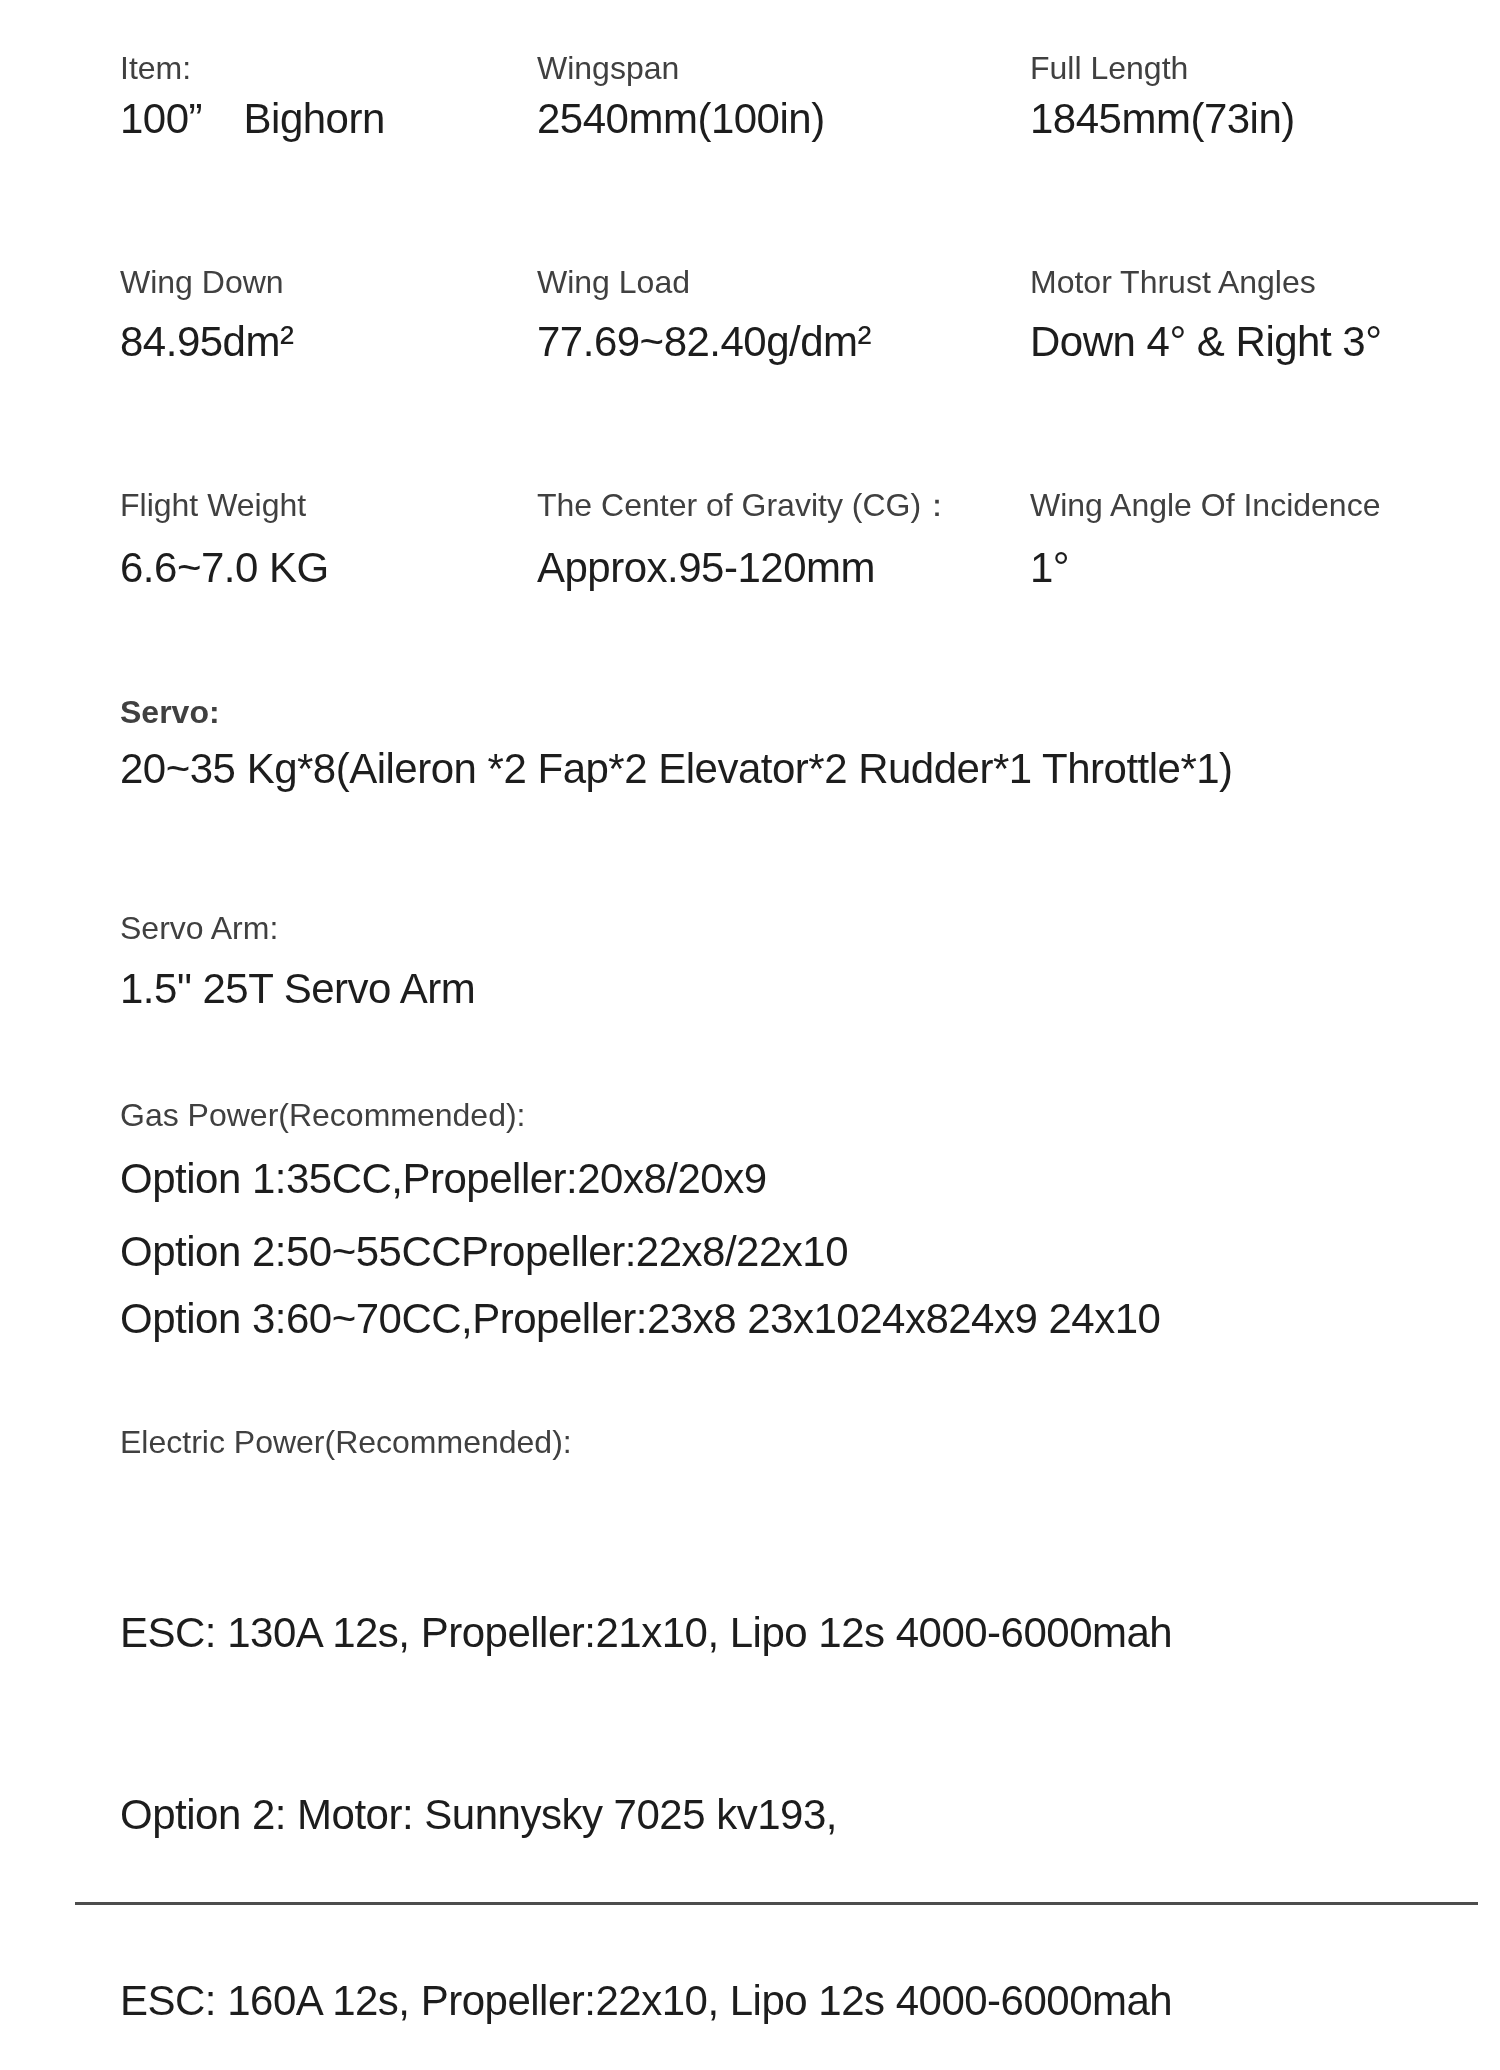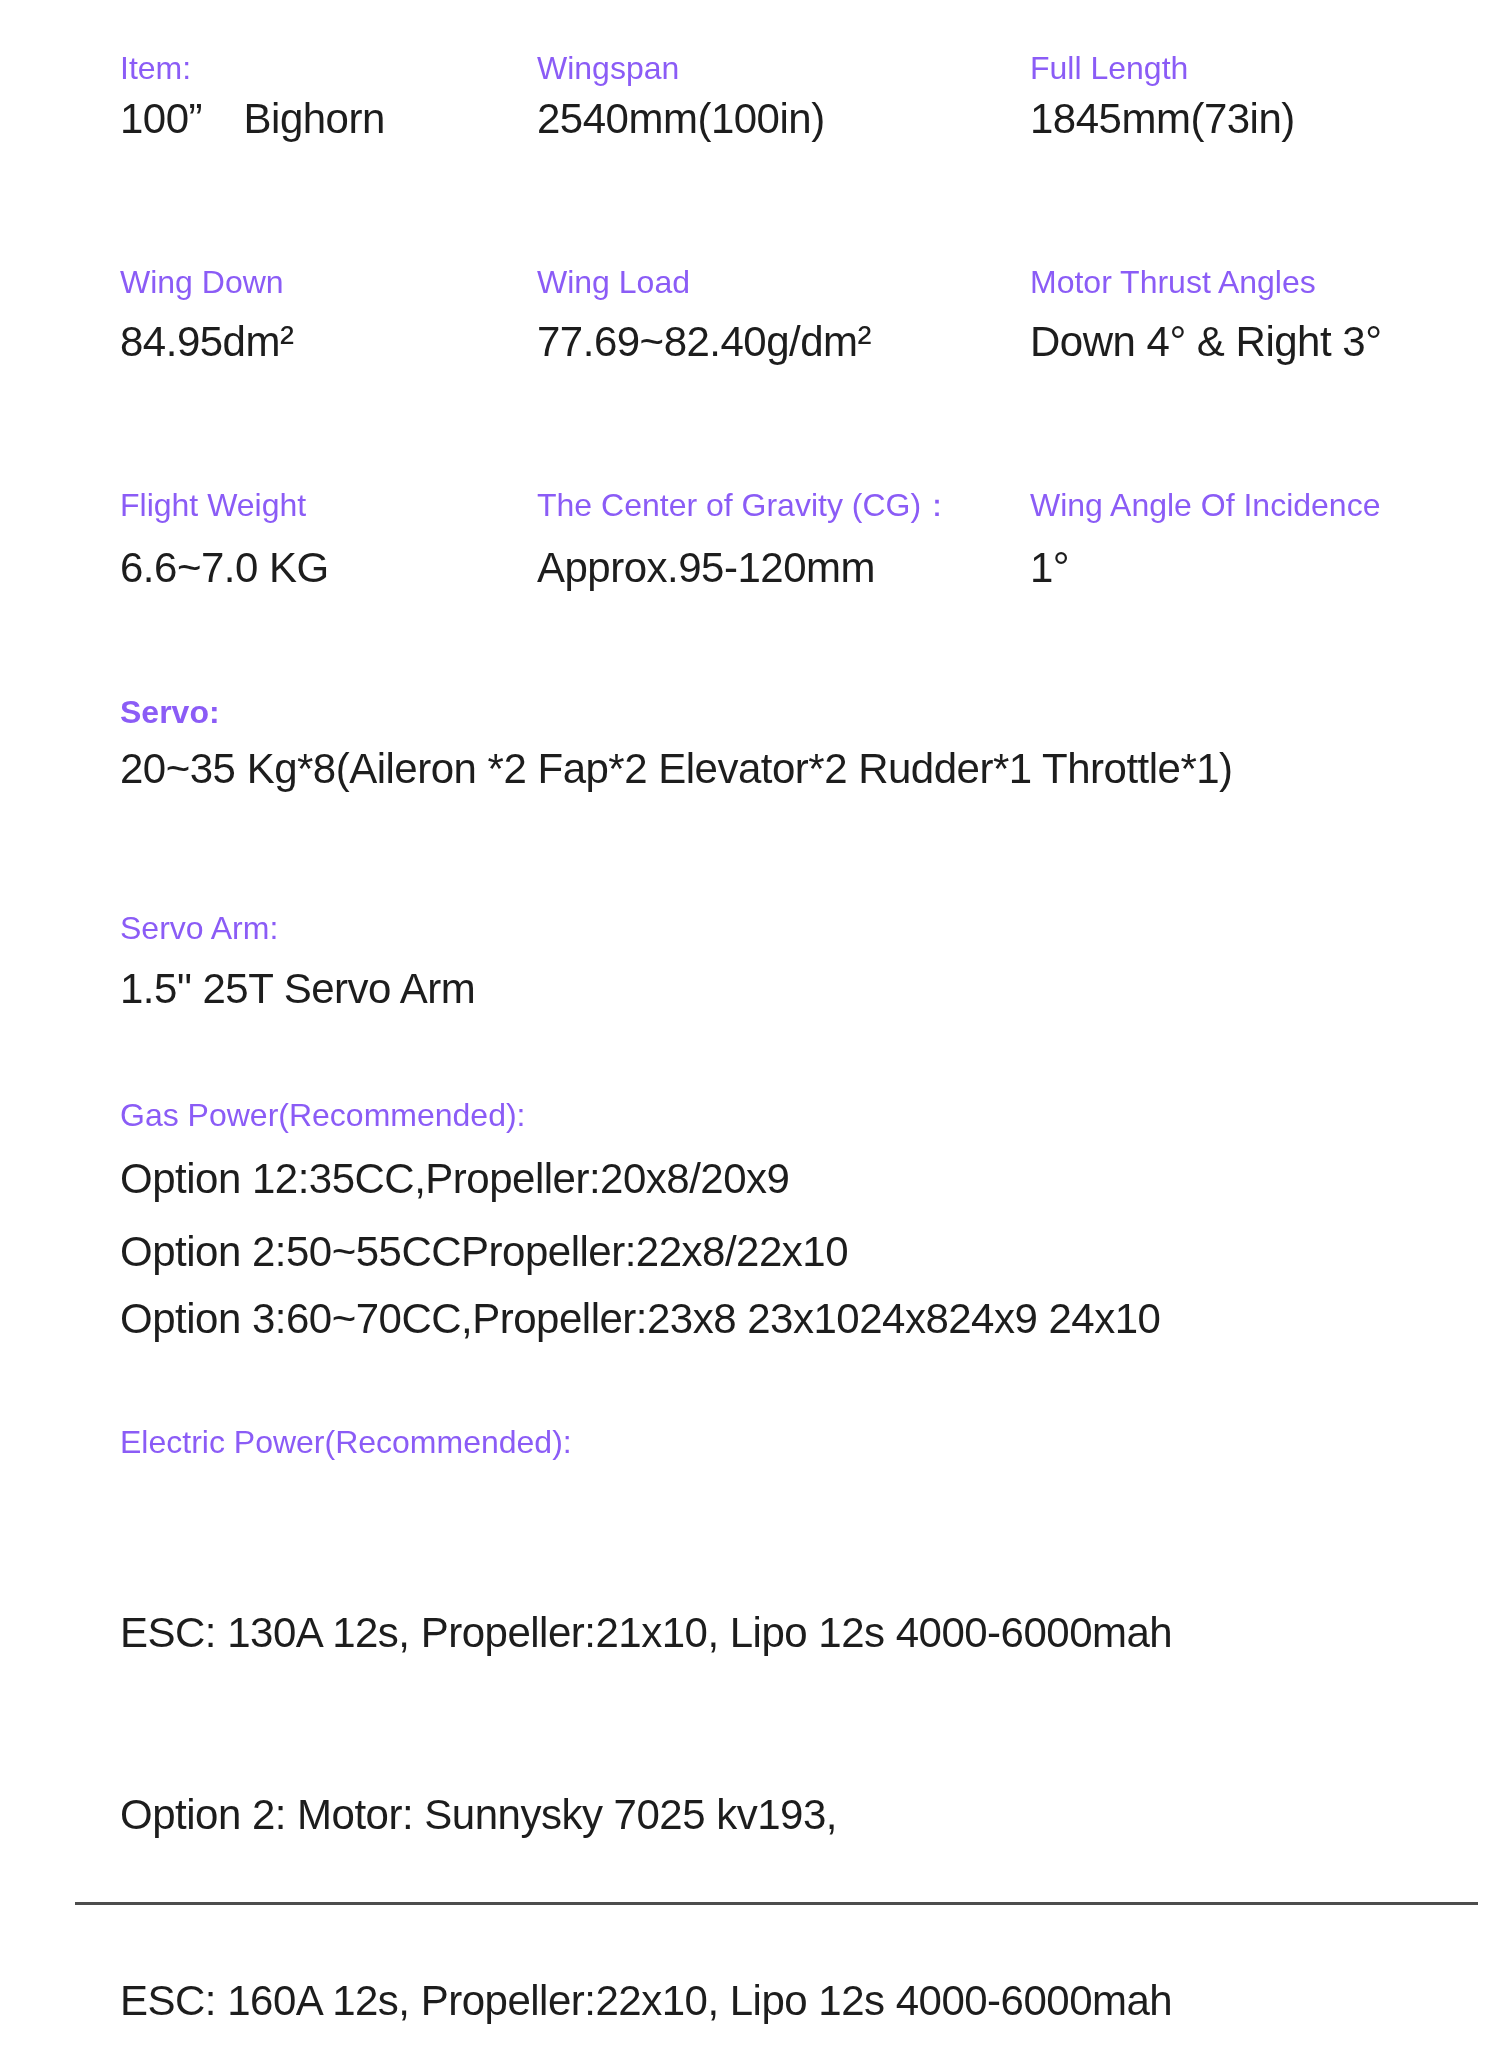--- a/index.html
+++ b/index.html
@@ -6,21 +6,21 @@
   body{
     width:1500px;height:2070px;
     background:#ffffff;
     font-family:"Liberation Sans", sans-serif;
     position:relative;
     overflow:hidden;
   }
   .abs{position:absolute;white-space:pre-wrap;}
   .lbl{
     font-size:32px;line-height:42px;
-    color:#8b5cf6;font-weight:400;
+    color:#404040;font-weight:400;
   }
   .val{
     font-size:42px;line-height:58px;
     color:#1d1d1d;font-weight:400;
     letter-spacing:-0.5px;
   }
   .c1{left:120px;}
   .c2{left:537px;}
   .c3{left:1030px;}
   .lr1{top:47px;}  .vr1{top:90px;}
@@ -71,21 +71,21 @@
   <div class="abs lbl c3 lr3">Wing Angle Of Incidence</div>
   <div class="abs val c3 vr3">1°</div>
 
   <div class="abs lbl servo-lbl">Servo:</div>
   <div class="abs val servo-val">20~35 Kg*8(Aileron *2 Fap*2 Elevator*2 Rudder*1 Throttle*1)</div>
 
   <div class="abs lbl servoarm-lbl">Servo Arm:</div>
   <div class="abs val servoarm-val">1.5" 25T Servo Arm</div>
 
   <div class="abs lbl gas-lbl">Gas Power(Recommended):</div>
-  <div class="abs val gas1">Option 12:35CC,Propeller:20x8/20x9</div>
+  <div class="abs val gas1">Option 1:35CC,Propeller:20x8/20x9</div>
   <div class="abs val gas2">Option 2:50~55CCPropeller:22x8/22x10</div>
   <div class="abs val gas3">Option 3:60~70CC,Propeller:23x8 23x1024x824x9 24x10</div>
 
   <div class="abs lbl elec-lbl">Electric Power(Recommended):</div>
   <div class="abs val elec-block elec1">
     <div>ESC: 130A 12s, Propeller:21x10, Lipo 12s 4000-6000mah</div>
   </div>
   <div class="abs val elec-block elec2">
     <div>Option 2: Motor: Sunnysky 7025 kv193,</div>
     <div>ESC: 160A 12s, Propeller:22x10, Lipo 12s 4000-6000mah</div>

